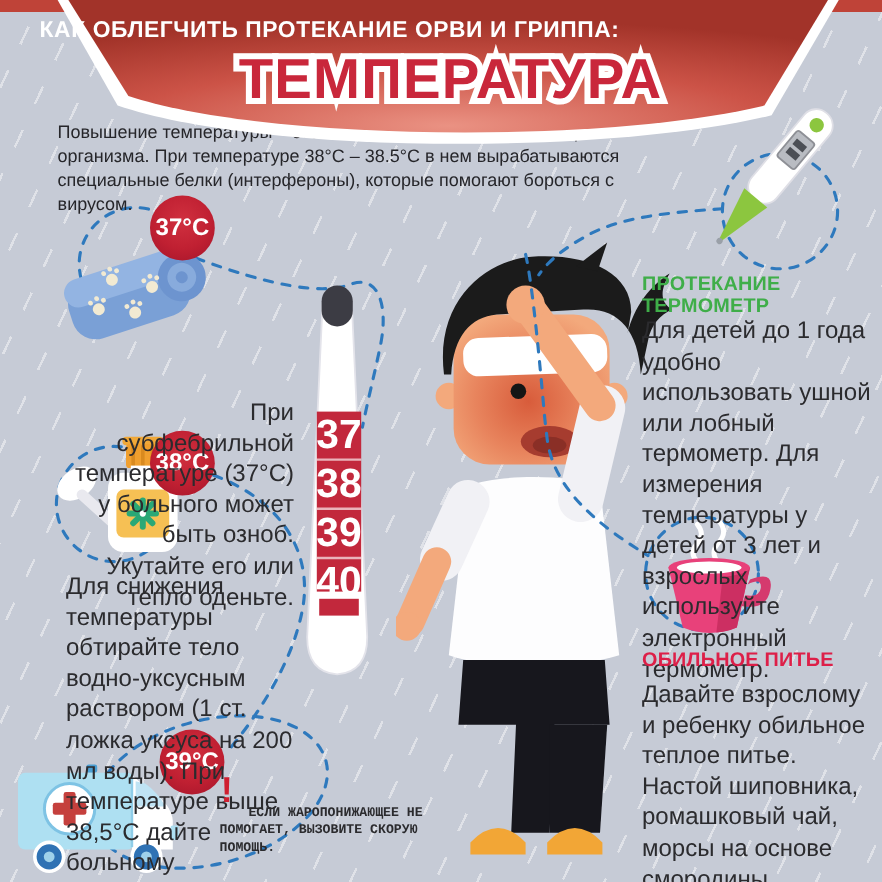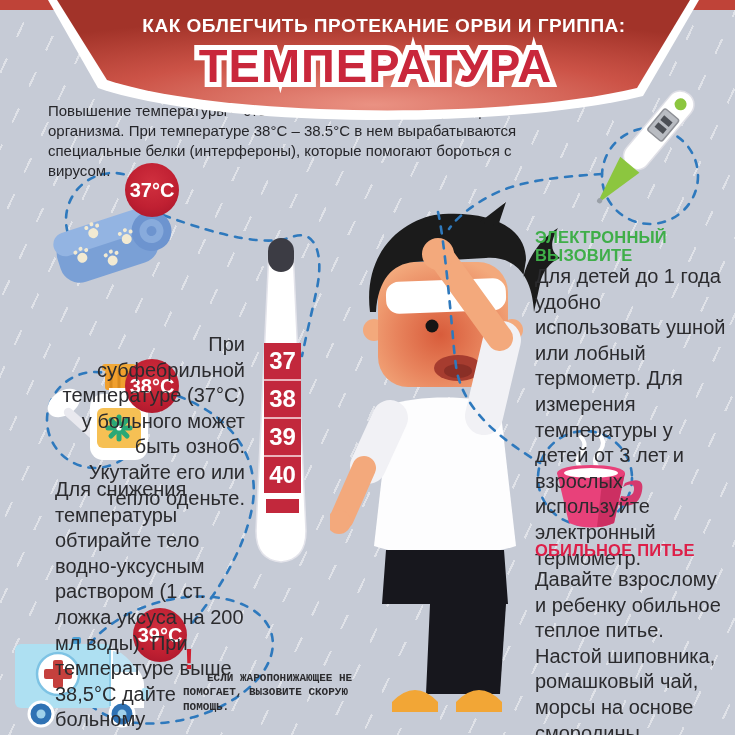--- a/index.html
+++ b/index.html
@@ -8,21 +8,21 @@
     font-family:"Liberation Sans",sans-serif;
     background-color:#c6cbd6;
     background-image:
       repeating-linear-gradient(25deg, rgba(198,203,214,0) 0 16px, #c6cbd6 16px 40px),
       repeating-linear-gradient(115deg, rgba(255,255,255,0) 0 30px, rgba(255,255,255,.45) 30px 32px);
   }
   svg{display:block}
   .abs{position:absolute;}
   
   .banner-svg{left:0;top:0;z-index:6;pointer-events:none;}
-  .kicker{left:0;right:0;top:15px;text-align:center;z-index:7;color:#fff;
+  .kicker{left:0;right:0;top:15px;text-align:left;z-index:7;color:#fff;
     font-size:19px;font-weight:bold;letter-spacing:.5px;padding-left:33px;}
   .title-wrap{left:16px;right:0;top:38px;height:56px;text-align:center;z-index:7;}
   .title-wrap span{position:absolute;left:0;right:0;top:0;
     font-size:47px;font-weight:bold;letter-spacing:1px;color:#c9273b;}
   .title-stroke{-webkit-text-stroke:10px #ffffff;
     text-shadow:0 0 2px #fff,0 2px 2px #fff,0 -2px 2px #fff,2px 0 2px #fff,-2px 0 2px #fff;}
   
   .intro{left:48px;top:101px;width:525px;z-index:5;
     font-size:15px;line-height:1.34;color:#26262a;}
   
@@ -46,21 +46,21 @@
   
   .rheading{z-index:5;font-size:16.5px;font-weight:bold;line-height:1.12;letter-spacing:.2px;}
   #head-electronic{left:535px;top:228px;width:165px;color:#3fae49;}
   #head-drink{left:535px;top:541px;width:200px;color:#dd1f48;}
   #text-electronic{left:535px;top:264px;width:192px;}
   #text-drink{left:535px;top:567px;width:198px;}
   
   .thermo-svg{left:240px;top:225px;z-index:2;}
   .thermo-scale{left:264px;top:343px;width:37px;height:150px;z-index:3;
     background:#c2283c;display:flex;flex-direction:column;}
-  .thermo-scale div{flex:1;color:#fff;font-size:24px;font-weight:bold;
+  .thermo-scale div{flex:1;color:#fff;font-size:34px;font-weight:bold;
     display:flex;align-items:center;justify-content:center;}
   .thermo-scale div:not(:last-child){border-bottom:2px solid rgba(255,255,255,.65);}
   .thermo-mercury{left:266px;top:499px;width:33px;height:14px;background:#c2283c;z-index:3;}
   
   .illus{z-index:2;}
   #blanket{left:50px;top:185px;}
   #bottle{left:40px;top:358px;}
   #ambulance{left:12px;top:636px;}
   #boy{left:330px;top:200px;}
   #etherm{left:585px;top:80px;}
@@ -247,18 +247,18 @@
 
   <div id="badge37" class="badge abs">37°C</div>
   <div id="badge38" class="badge abs">38°C</div>
   <div id="badge39" class="badge abs">39°C</div>
 
   <div id="note37" class="note abs">При субфебрильной температуре (37°С) у больного может быть озноб. Укутайте его или тепло оденьте.</div>
   <div id="note38" class="note abs">Для снижения температуры обтирайте тело водно-уксусным раствором (1 ст. ложка уксуса на 200 мл воды). При температуре выше 38,5°С дайте больному жаропонижающее, назначенное врачом.</div>
   <div class="excl abs">!</div>
   <div id="note39" class="note abs">ЕСЛИ ЖАРОПОНИЖАЮЩЕЕ НЕ ПОМОГАЕТ, ВЫЗОВИТЕ СКОРУЮ ПОМОЩЬ.</div>
 
-  <div id="head-electronic" class="rheading abs">ЭЛЕКТРОННЫЙ ВЫЗОВИТЕ</div>
+  <div id="head-electronic" class="rheading abs">ПРОТЕКАНИЕ ТЕРМОМЕТР</div>
   <div id="text-electronic" class="note abs">Для детей до 1 года удобно использовать ушной или лобный термометр. Для измерения температуры у детей от 3 лет и взрослых используйте электронный термометр.</div>
   <div id="head-drink" class="rheading abs">ОБИЛЬНОЕ ПИТЬЕ</div>
   <div id="text-drink" class="note abs">Давайте взрослому и ребенку обильное теплое питье. Настой шиповника, ромашковый чай, морсы на основе смородины, брусники, клюквы, теплый чай, воду. Взрослым можно предложить имбирный чай.</div>
 
 </div>
 
 </body></html>

